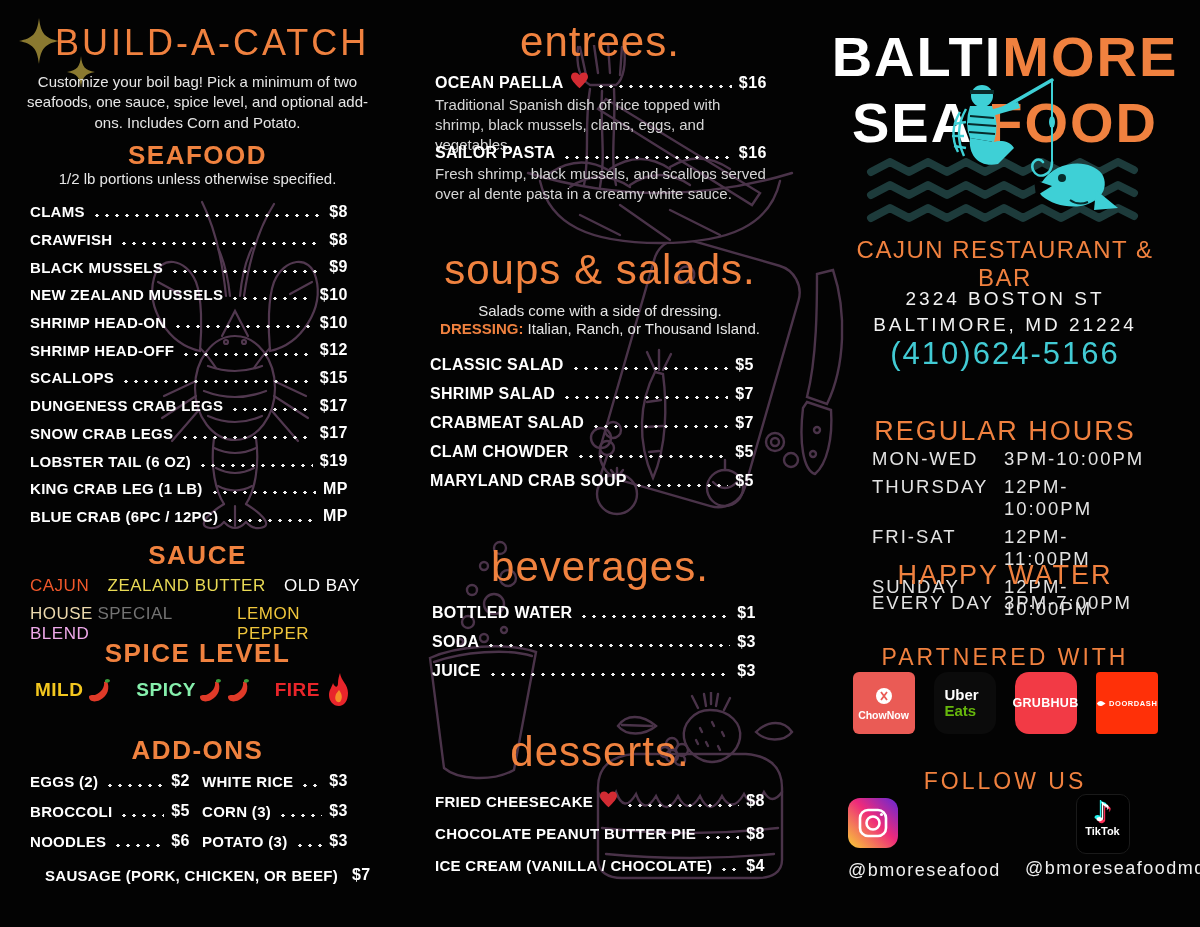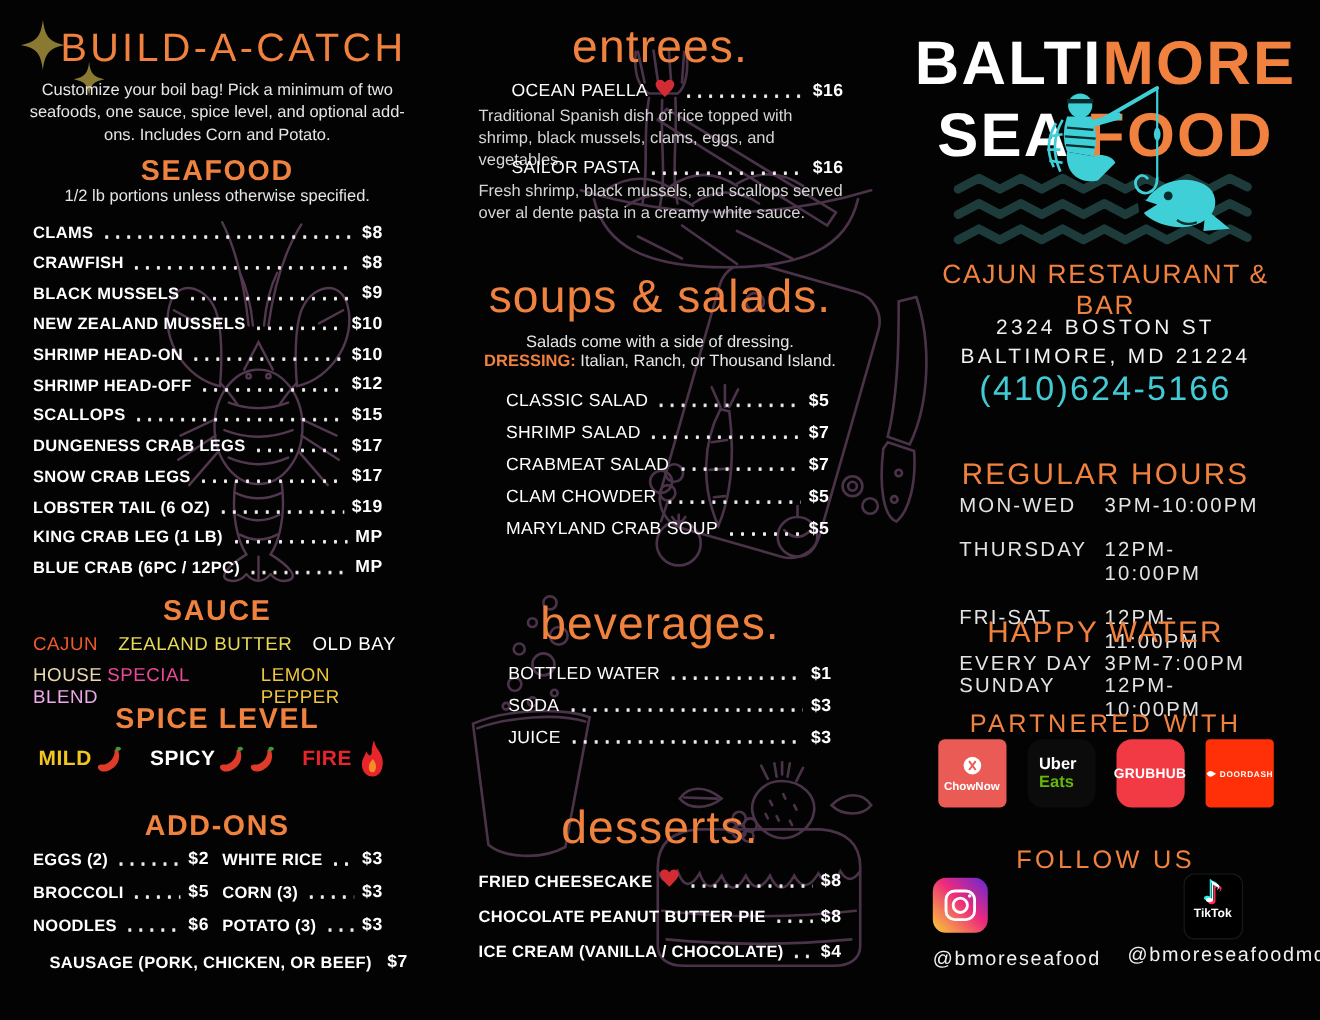--- a/index.html
+++ b/index.html
@@ -7,30 +7,30 @@
         font-family:"Liberation Sans",sans-serif;-webkit-font-smoothing:antialiased;}
   .art{position:absolute;z-index:0;}
   .txt{position:absolute;z-index:2;}
   .center{text-align:center;}
   .orange{color:#f0813f;}
   .script-h{font-size:42px;color:#f0823f;font-weight:400;letter-spacing:1px;}
   .sec-h{font-size:26px;color:#f0823f;font-weight:bold;letter-spacing:1.5px;}
   .note{font-size:15px;color:#e6e6e6;}
   .mrow{display:flex;align-items:center;white-space:nowrap;color:#fff;}
   .mname{font-weight:bold;font-size:15px;letter-spacing:0.3px;}
-  .mname-md{font-weight:normal;font-size:16px;letter-spacing:0.3px;margin-left:30px;}
+  .mname-md{font-weight:bold;font-size:16px;letter-spacing:0.3px;}
   .leader{flex:1;height:5px;margin:8px 7px 0 7px;
     background-image:radial-gradient(circle,#ededed 1.5px,transparent 1.7px);
     background-size:10px 5px;background-repeat:repeat-x;background-position:left center;}
   .mprice{font-weight:bold;font-size:16px;letter-spacing:0.5px;}
   .desc{font-size:15px;color:#d6d6d6;line-height:1.33;}
   .heart{display:inline-block;vertical-align:-2px;margin-left:6px;}
   .sauce-word{font-weight:normal;font-size:17px;letter-spacing:0.5px;}
   .spice-label{font-weight:bold;font-size:19px;letter-spacing:0.5px;}
-  .hours-grid{display:grid;grid-template-columns:132px auto;row-gap:18px;
+  .hours-grid{display:grid;grid-template-columns:132px auto;row-gap:6px;
     font-size:18.5px;color:#e3e3e3;letter-spacing:2px;}
   .tiles{display:flex;gap:19px;justify-content:center;align-items:center;}
   .tile{width:62px;height:62px;display:flex;flex-direction:column;align-items:center;justify-content:center;}
   .handle{font-size:18px;color:#f0f0f0;letter-spacing:1.5px;}
   .logo-big{font-size:56px;font-weight:bold;letter-spacing:2px;color:#fff;}
   .tiktok-note{position:relative;color:#fff;font-family:"DejaVu Sans",sans-serif;font-size:26px;line-height:1;
     text-shadow:-2px -2px 0 #25f4ee, 2px 2px 0 #fe2c55;}
 </style>
 </head>
 <body>
@@ -229,37 +229,37 @@
 
   <div class="txt sec-h center" style="left:25px;top:540px;width:345px;">SAUCE</div>
   <div class="txt" style="left:30px;top:576px;width:330px;display:flex;justify-content:space-between;">
     <span class="sauce-word" style="color: rgb(241, 88, 43);">CAJUN</span>
     <span class="sauce-word" style="color: rgb(233, 218, 85);">ZEALAND BUTTER</span>
     <span class="sauce-word" style="color: rgb(255, 255, 255);">OLD BAY</span>
   </div>
   <div class="txt" style="left:30px;top:604px;width:330px;display:flex;justify-content:center;gap:26px;">
     <span>
       <span class="sauce-word" style="color: rgb(236, 217, 173);">HOUSE</span>
-      <span class="sauce-word" style="color: #ec4899;">SPECIAL</span>
+      <span class="sauce-word" style="color: #737373;">SPECIAL</span>
       <span class="sauce-word" style="color: rgb(239, 169, 234);">BLEND</span>
     </span>
     <span class="sauce-word" style="color: rgb(240, 198, 60);">LEMON PEPPER</span>
   </div>
 
   <div class="txt sec-h center" style="left:25px;top:638px;width:345px;">SPICE LEVEL</div>
   <div class="txt" style="left:35px;top:672px;width:320px;display:flex;justify-content:space-between;align-items:center;">
     <span style="display:flex;align-items:center;gap:4px;">
       <span class="spice-label" style="color: rgb(243, 199, 31);">MILD</span>
       <svg width="26" height="28" viewBox="0 0 26 28">
           <path d="M20,5 C23,12 21,20 13,24 C7,27 2,25 2,21 C2,19 5,19 8,19 C14,17 18,11 17,6 Z" fill="#e03a28"></path>
           <path d="M18,4 C20,2 23,3 23,5 C22,7 19,7 18,6 Z" fill="#3c9a3c"></path>
         </svg>
     </span>
     <span style="display:flex;align-items:center;gap:2px;">
-      <span class="spice-label" style="color: #ffffff;">SPICY</span>
+      <span class="spice-label" style="color: #86efac;">SPICY</span>
       <svg width="26" height="28" viewBox="0 0 26 28">
           <path d="M20,5 C23,12 21,20 13,24 C7,27 2,25 2,21 C2,19 5,19 8,19 C14,17 18,11 17,6 Z" fill="#e03a28"></path>
           <path d="M18,4 C20,2 23,3 23,5 C22,7 19,7 18,6 Z" fill="#3c9a3c"></path>
         </svg>
       <svg width="26" height="28" viewBox="0 0 26 28">
           <path d="M20,5 C23,12 21,20 13,24 C7,27 2,25 2,21 C2,19 5,19 8,19 C14,17 18,11 17,6 Z" fill="#e03a28"></path>
           <path d="M18,4 C20,2 23,3 23,5 C22,7 19,7 18,6 Z" fill="#3c9a3c"></path>
         </svg>
     </span>
     <span style="display:flex;align-items:center;gap:5px;">

